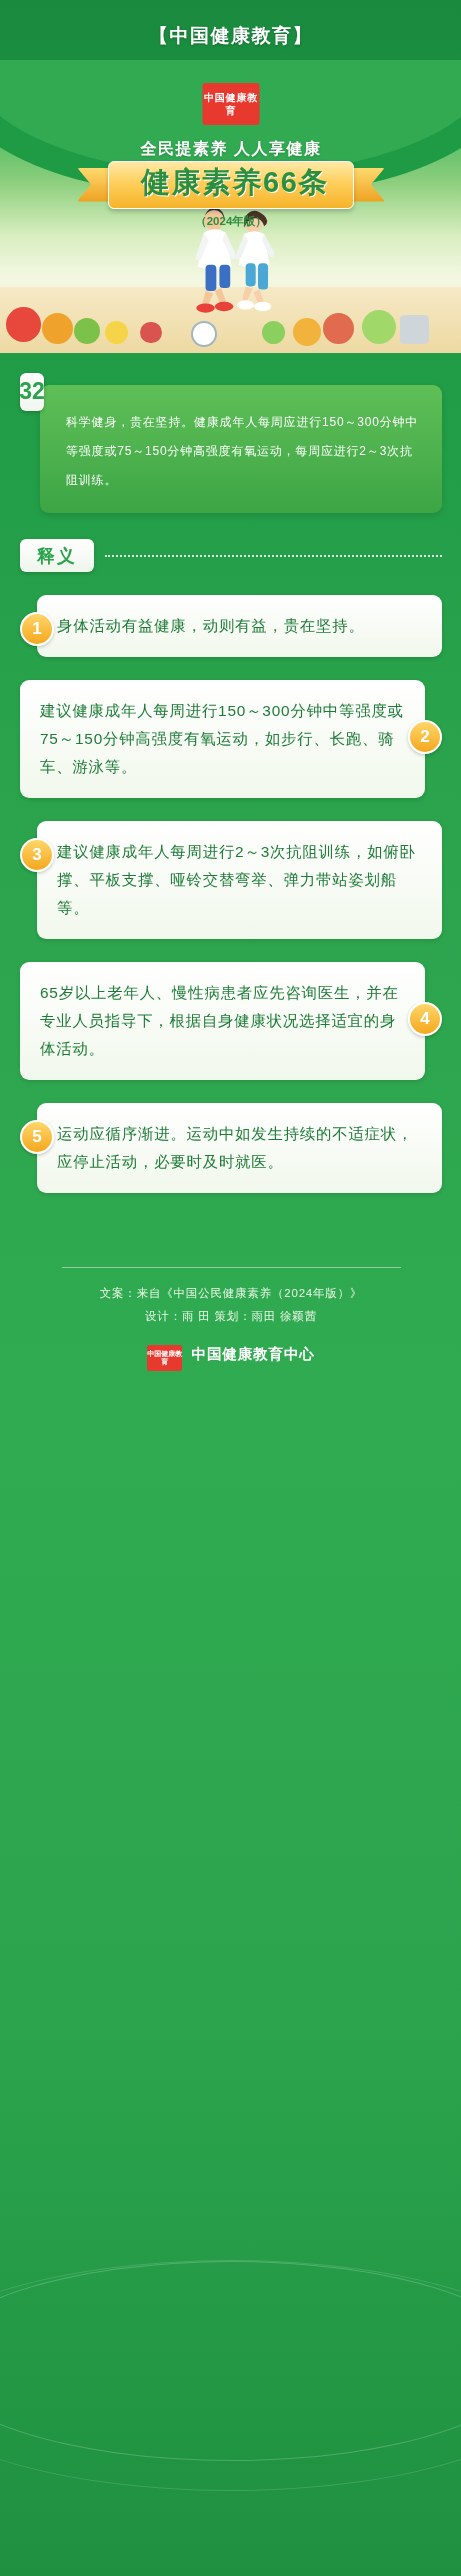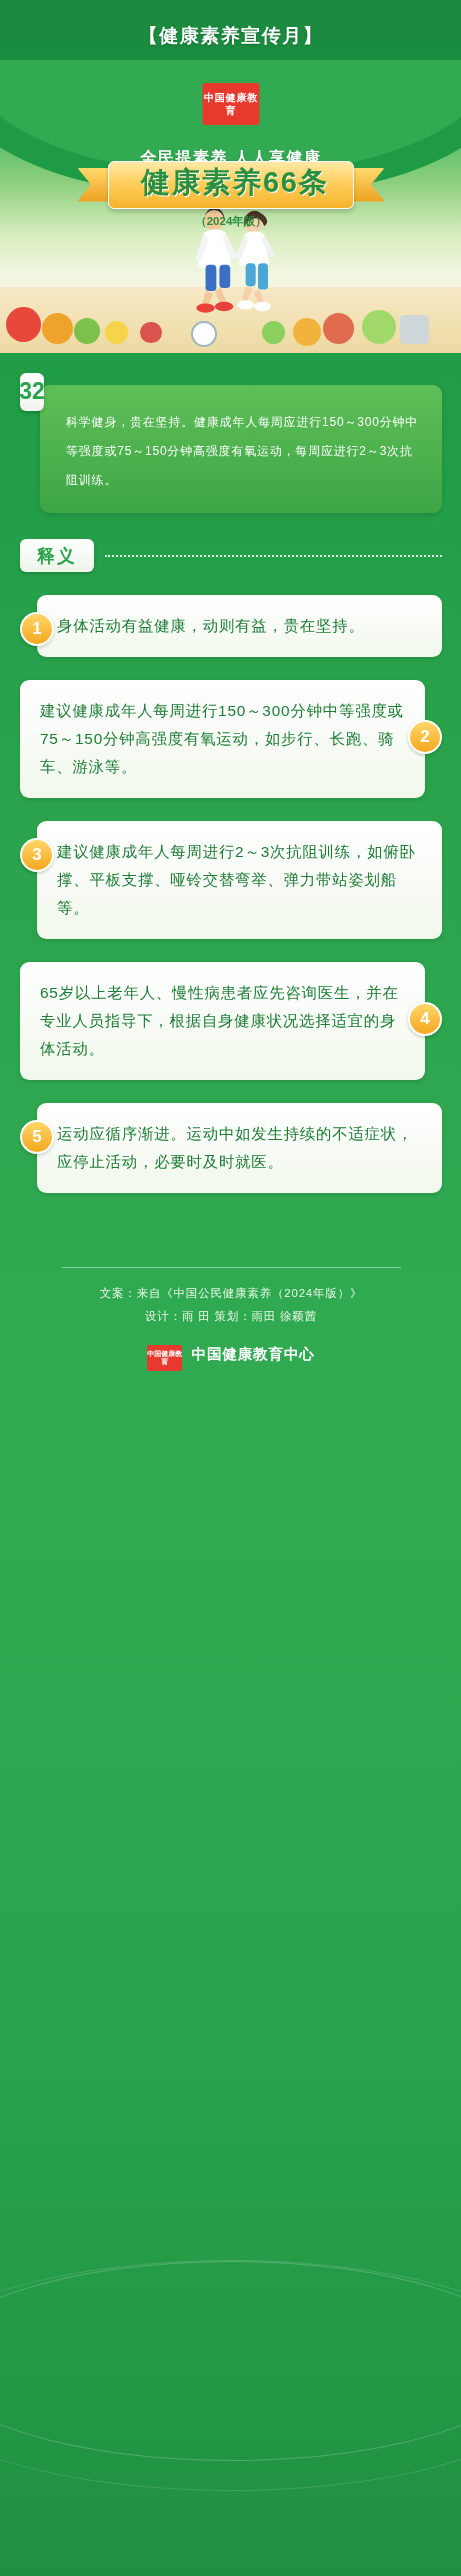--- a/index.html
+++ b/index.html
@@ -62,21 +62,21 @@
     font-size: 10px;
     line-height: 13px;
     letter-spacing: 0.8px;
     font-weight: bold;
     display: flex; align-items: center; justify-content: center;
     text-align: center;
     z-index: 5;
   }
   .slogan {
     position: absolute;
-    top: 88px; left: 0; width: 100%;
+    top: 79px; left: 0; width: 100%;
     text-align: center;
     color: #ffffff;
     font-size: 16px;
     font-weight: bold;
     letter-spacing: 1.5px;
     text-shadow: 0 0.8px 2.3px rgba(0,0,0,.2);
     z-index: 5;
   }
   .ribbon {
     position: absolute;
@@ -283,21 +283,21 @@
     border-radius: 50%;
     border: 1.5px solid rgba(255,255,255,.14);
     z-index: 1;
     pointer-events: none;
   }
 </style>
 </head>
 <body>
 
 <div class="header">
-  <div class="header-title">【健康素养宣传月】</div>
+  <div class="header-title">【中国健康教育】</div>
 </div>
 
 <div class="poster">
   <div class="poster-arc-top"></div>
   <div class="poster-arc-top2"></div>
 
   <div class="logo-box">中国健康教育</div>
 
   <div class="slogan">全民提素养  人人享健康</div>
 

